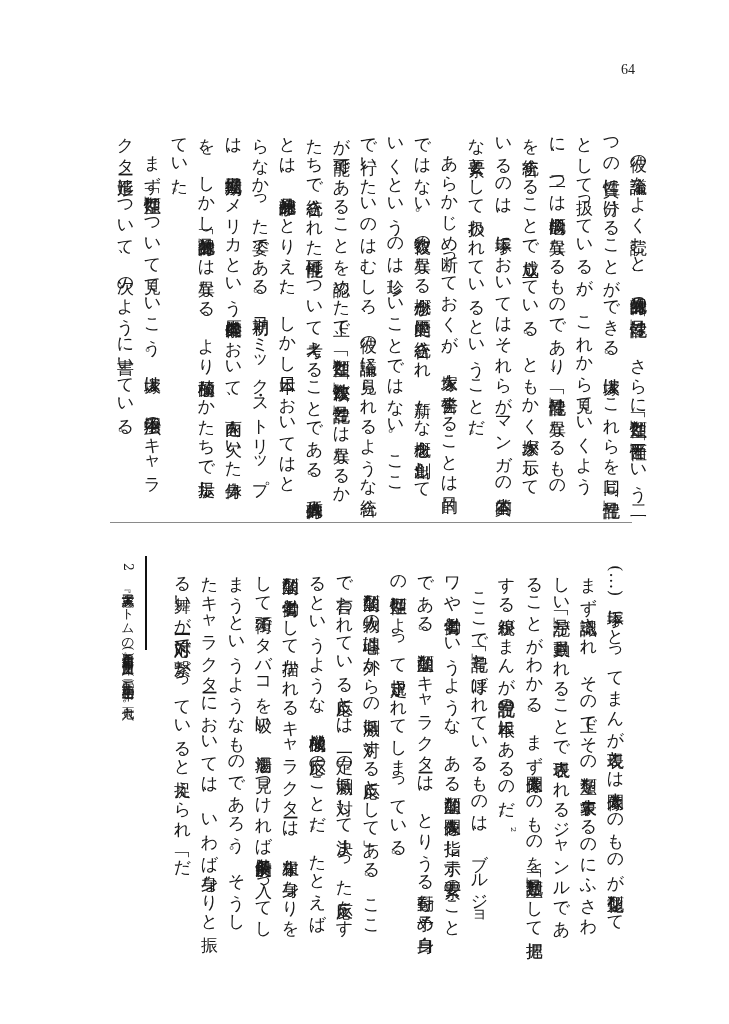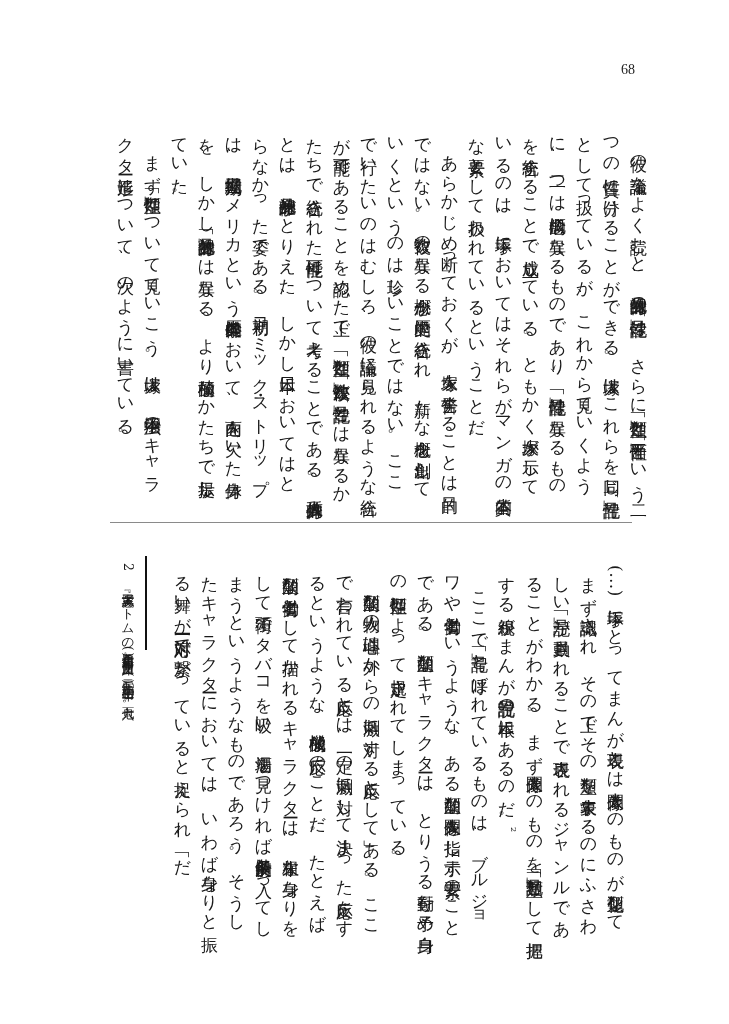--- a/index.html
+++ b/index.html
@@ -93,21 +93,21 @@
     vertical-align: baseline;
     position: relative;
     left: 6px;
   }
 </style>
 </head>
 <body>
 
 <div>
 
-  <div class="page-number">68</div>
+  <div class="page-number">64</div>
 
   <div class="block main-top">
     <p class="indent">彼の議論をよく読むと、記号的身体の「記号性」は、さらに「類型性」と「平面性」という二つの性質に分けることができる。大塚はこれらを同じ「記号性」として扱っているが、これから見ていくように、二つは概念的に異なるものであり、「記号性」は異なるものを統合することで成立している。ともかく大塚が示しているのは、手塚においてはそれらがマンガの本質的な要素として扱われているということだ。</p>
     <p class="indent">あらかじめ断っておくが、大塚を告発することは目的ではない。複数の異なる概念が歴史的に統合され、新たな概念を創出していくというのは珍しいことではない。ここで行いたいのはむしろ、彼の議論に見られるような統合が可能であることを認めた上で、「類型性」と「複数性」が「記号性」とは異なるかたちで統合された可能性について考えることである。人種的身体とは、記号的身体がとりえた、しかし日本においてはとらなかった姿である。初期コミック・ストリップは、世紀転換期アメリカという歴史的条件において、内面を欠いた身体を、しかし「記号的身体」とは異なる、より積極的なかたちで提示していた。</p>
     <p class="indent">まず「類型性」について見ていこう。大塚は、手塚治虫のキャラクター造形について、次のように書いている。</p>
   </div>
 
   <div class="rule"></div>
 
   <div class="block quote">

